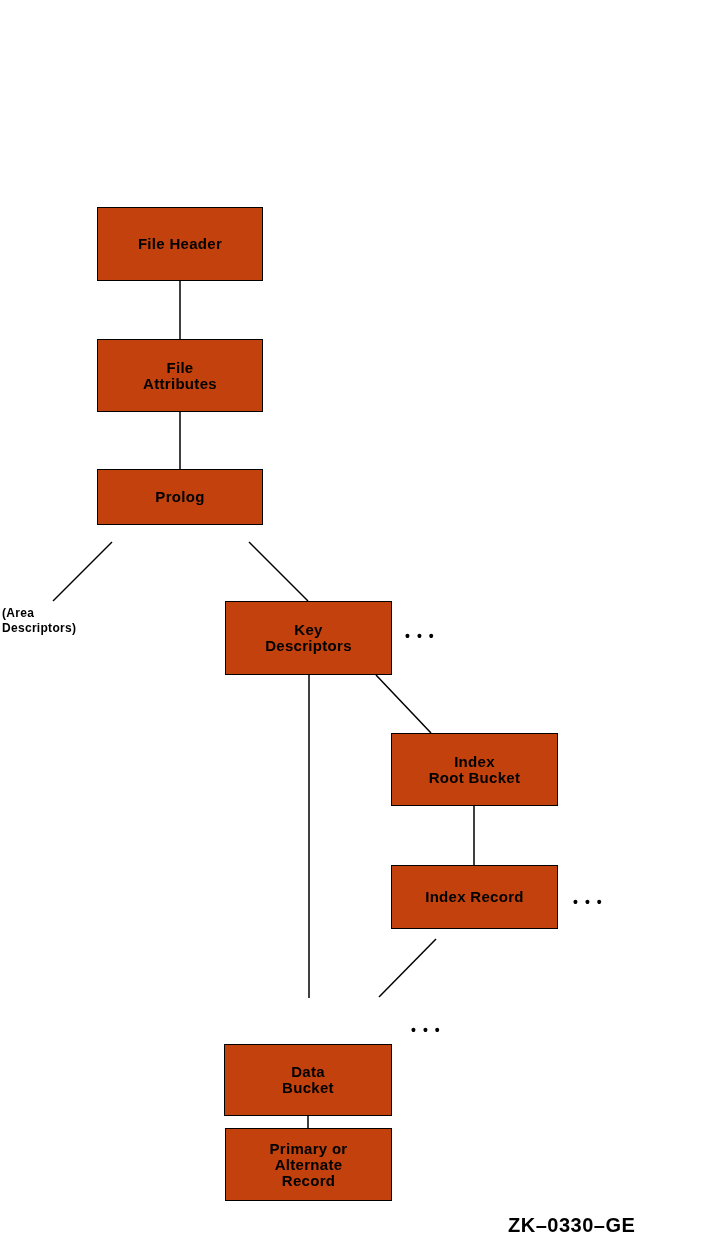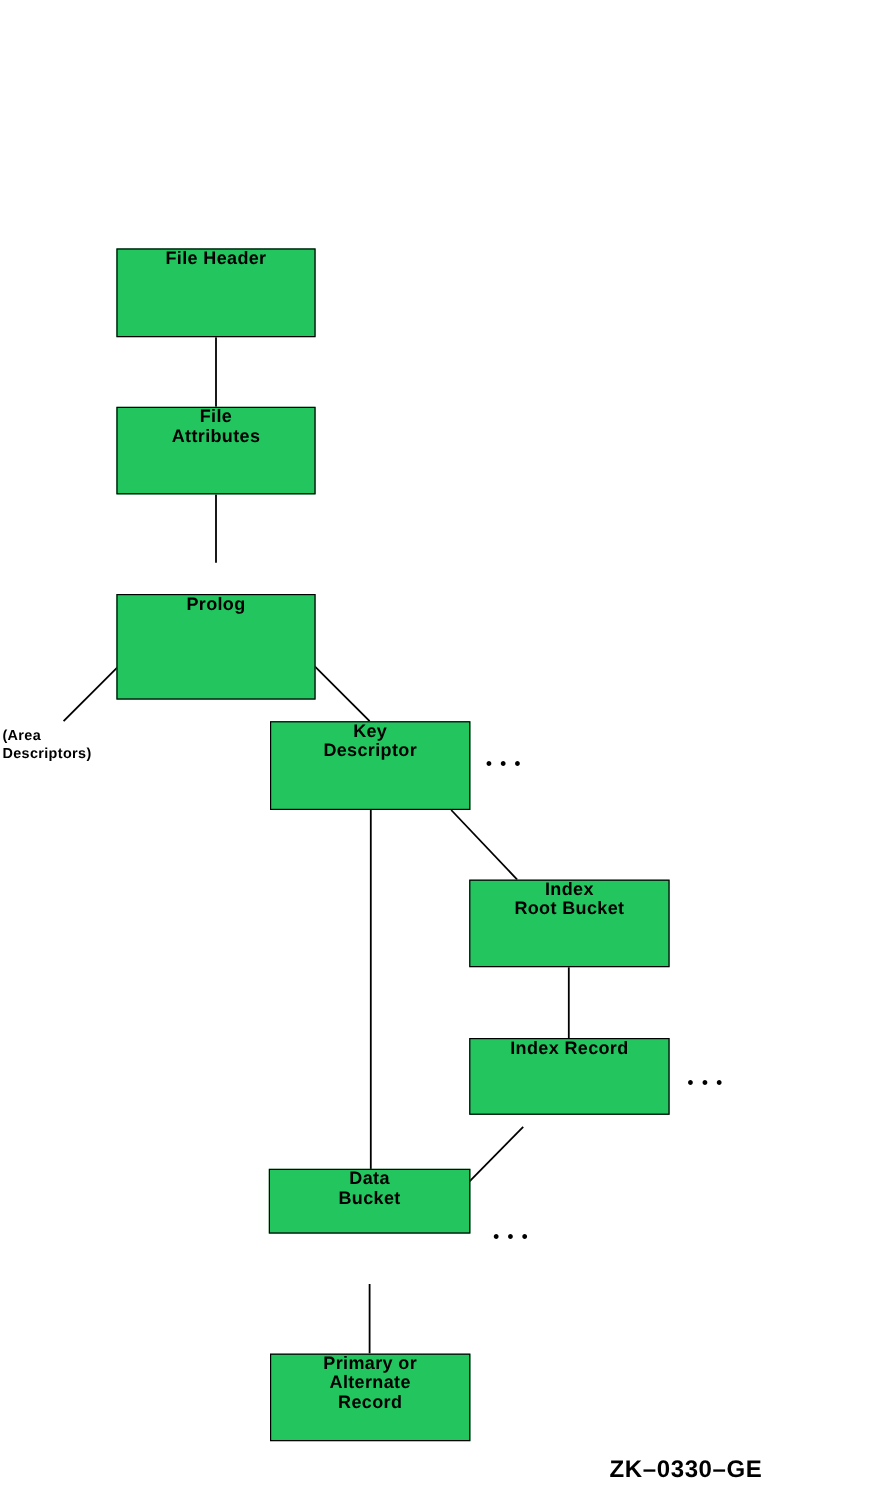--- a/index.html
+++ b/index.html
@@ -10,22 +10,22 @@
     color:#000000;
     font-family:"Liberation Sans", sans-serif;
     overflow:hidden;
   }
   .wires{position:absolute;left:0;top:0;width:728px;height:1241px;}
   .wires line{stroke:#000000;stroke-width:1.5;}
   .node{
     position:absolute;
     box-sizing:border-box;
     border:1.5px solid #000000;
-    background:#22c55e;
-    display:flex;align-items:flex-start;justify-content:center;
+    background:#c2410c;
+    display:flex;align-items:center;justify-content:center;
   }
   .node-label{
     font-size:15px;font-weight:bold;letter-spacing:0.3px;
     line-height:16px;text-align:center;white-space:pre-line;
   }
   .floating-label{
     position:absolute;
     font-size:12px;font-weight:bold;letter-spacing:0.3px;
     line-height:15px;text-align:left;white-space:pre-line;
   }
@@ -59,42 +59,42 @@
 
   <div class="node" style="left:97px;top:207px;width:166px;height:74px">
     <span class="node-label">File Header</span>
   </div>
 
   <div class="node" style="left:97px;top:339px;width:166px;height:73px">
     <span class="node-label">File
 Attributes</span>
   </div>
 
-  <div class="node" style="left:97px;top:495px;width:166px;height:88px">
+  <div class="node" style="left:97px;top:469px;width:166px;height:56px">
     <span class="node-label">Prolog</span>
   </div>
 
   <div class="floating-label" style="left:2px;top:606px;width:110px">(Area
 Descriptors)</div>
 
   <div class="node" style="left:225px;top:601px;width:167px;height:74px">
     <span class="node-label">Key
-Descriptor</span>
+Descriptors</span>
   </div>
 
   <div class="node" style="left:391px;top:733px;width:167px;height:73px">
     <span class="node-label">Index
 Root Bucket</span>
   </div>
 
   <div class="node" style="left:391px;top:865px;width:167px;height:64px">
     <span class="node-label">Index Record</span>
   </div>
 
-  <div class="node" style="left:224px;top:974px;width:168px;height:54px">
+  <div class="node" style="left:224px;top:1044px;width:168px;height:72px">
     <span class="node-label">Data
 Bucket</span>
   </div>
 
   <div class="node" style="left:225px;top:1128px;width:167px;height:73px">
     <span class="node-label">Primary or
 Alternate
 Record</span>
   </div>
 

